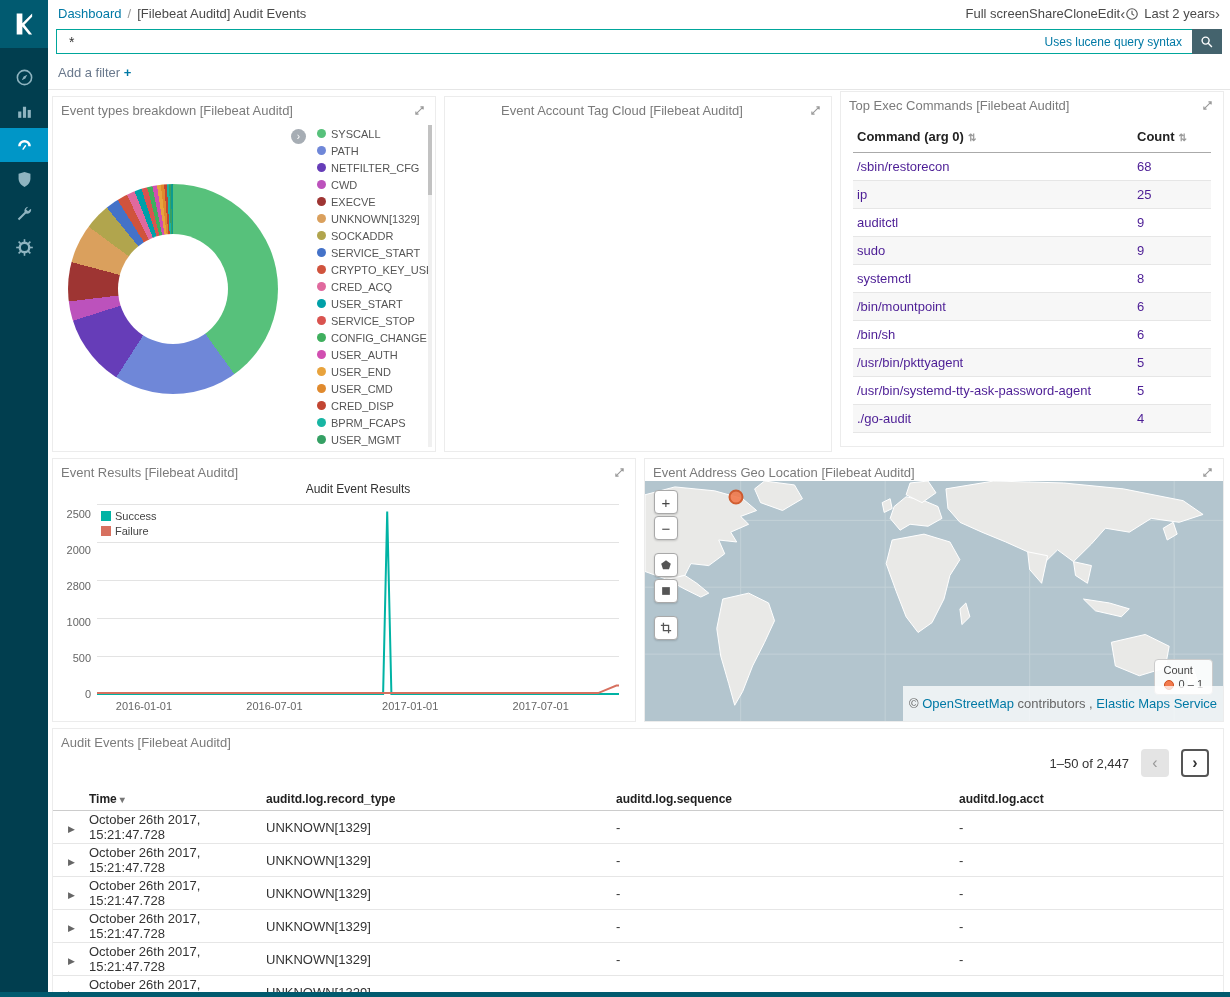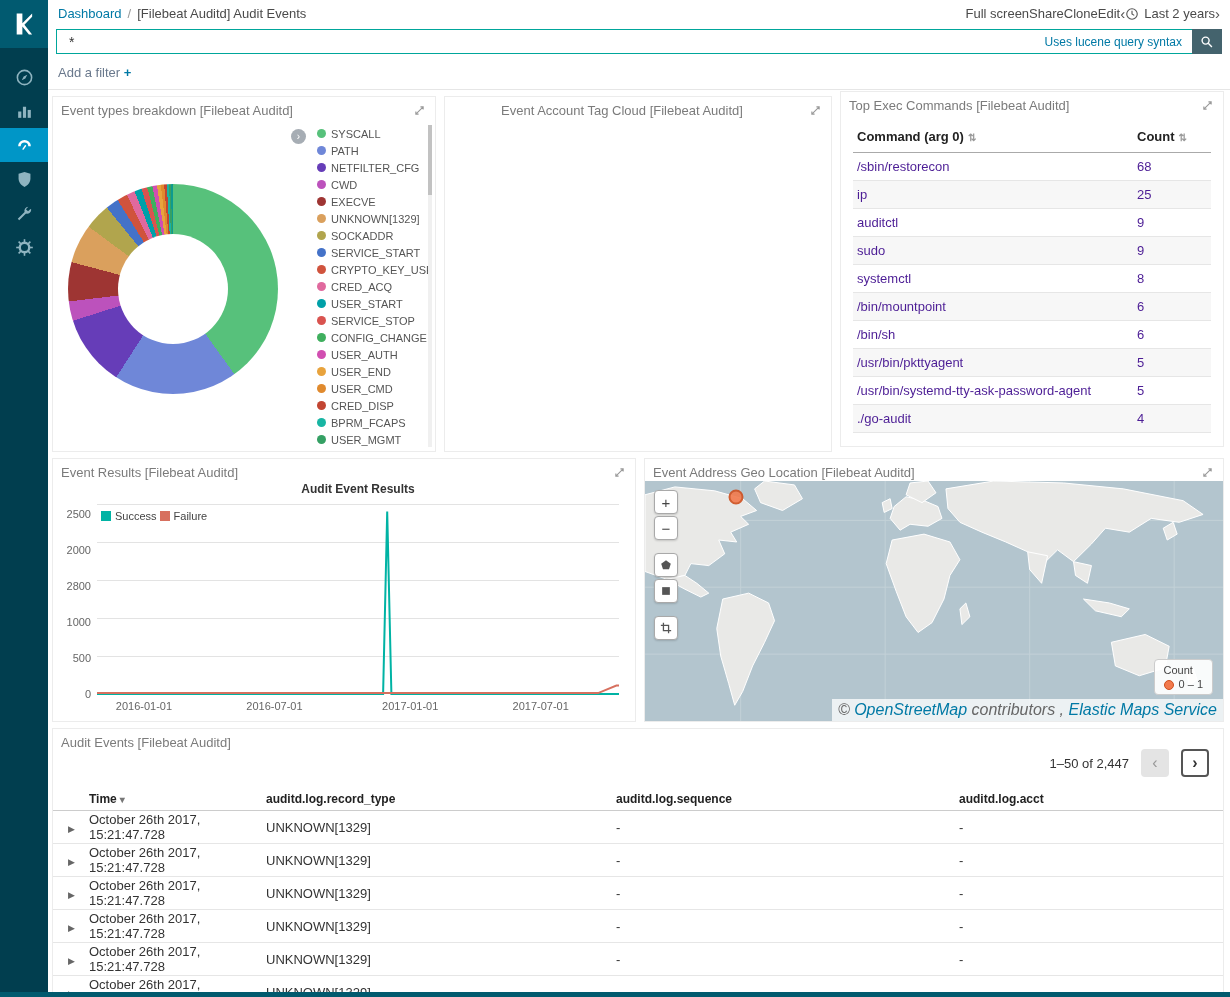--- a/index.html
+++ b/index.html
@@ -67,43 +67,43 @@
 
   
   .exec-table { margin:8px 12px 0 12px; width:calc(100% - 24px); border-collapse:collapse; }
   .exec-table th { text-align:left; font-size:13px; color:#222; padding:8px 4px; border-bottom:1px solid #aaa; }
   .exec-table th.count-col { width:78px; }
   .exec-table td { font-size:13px; color:#4c1d95; padding:6px 4px; border-bottom:1px solid #e6e6e6; }
   .exec-table tbody tr:nth-child(even) { background:#f7f7f7; }
   .sort-icon { color:#999; font-size:10px; margin-left:4px; }
 
   
-  .chart-title { text-align:center; font-weight:700; font-size:12px; color:#333; margin:2px 0 8px 44px; width:522px; }
+  .chart-title { text-align:center; font-weight:400; font-size:12px; color:#333; margin:2px 0 8px 44px; width:522px; }
   .plot-row { display:flex; margin-left:8px; }
   .y-axis { width:36px; height:190px; display:flex; flex-direction:column; justify-content:space-between; align-items:flex-end; font-size:11px; color:#666; padding-right:6px; }
   .y-axis span { line-height:10px; transform:translateY(5px); }
   .plot { position:relative; width:522px; height:190px; border-bottom:1px solid #999;
     background-image:linear-gradient(#e3e3e3 1px, transparent 1px); background-size:100% 38px; }
   .plot svg { position:absolute; inset:0; width:522px; height:190px; overflow:visible; }
-  .chart-legend { position:absolute; left:4px; top:6px; display:flex; flex-direction:row; gap:3px; font-size:11px; color:#444; z-index:2; }
+  .chart-legend { position:absolute; left:4px; top:6px; display:flex; flex-direction:column; gap:3px; font-size:11px; color:#444; z-index:2; }
   .cl-item { display:flex; align-items:center; gap:4px; cursor:pointer; }
   .cl-sq { width:10px; height:10px; display:inline-block; }
   .xtick { position:absolute; top:196px; transform:translateX(-50%); font-size:11px; color:#666; white-space:nowrap; }
 
   
   .map { position:absolute; left:0; right:0; top:22px; bottom:0; background:#b3c5ce; overflow:hidden; }
   .map-svg { position:absolute; inset:0; width:100%; height:100%; }
   .map-controls { position:absolute; left:9px; top:9px; display:flex; flex-direction:column; gap:2px; }
   .map-controls .gap { height:9px; }
   .map-btn { width:24px; height:24px; background:#fff; border:1px solid #a9a9a9; border-radius:4px; font-size:15px; color:#444; display:flex; align-items:center; justify-content:center; cursor:pointer; padding:0; box-shadow:0 1px 2px rgba(0,0,0,.15); }
   .map-marker { position:absolute; width:15px; height:15px; border-radius:50%; background:#f27a4d; border:2px solid #cf4f1e; opacity:.9; transform:translate(-50%,-50%); cursor:pointer; }
   .map-legend { position:absolute; right:10px; bottom:26px; background:rgba(255,255,255,.92); border:1px solid #ccc; border-radius:4px; padding:4px 9px; font-size:11px; color:#444; }
   .map-legend .row { display:flex; align-items:flex-end; gap:5px; margin-top:2px; }
   .map-legend .dot { width:10px; height:10px; border-radius:50%; background:#f27a4d; border:1px solid #cf4f1e; }
-  .map-attrib { position:absolute; right:0; bottom:0; background:rgba(255,255,255,.75); font-size:16px; color:#666; padding:2px 6px;font-style:italic; }
+  .map-attrib { position:absolute; right:0; bottom:0; background:rgba(255,255,255,.75); font-size:13px; color:#666; padding:10px 6px; }
   .map-attrib a { color:#0079a5; text-decoration:none; cursor:pointer; }
 
   
   .audit-toolbar { position:absolute; right:14px; top:20px; display:flex; align-items:center; gap:12px; }
   .pag-label { font-size:13px; color:#333; }
   .pg { width:28px; height:28px; border-radius:4px; font-size:16px; display:flex; align-items:center; justify-content:center; cursor:pointer; }
   .pg.prev { background:#e4e4e4; border:none; color:#999; }
   .pg.next { background:#fff; border:2px solid #555; color:#333; font-weight:700; }
   .audit-header { position:absolute; left:0; right:0; top:58px; height:24px; display:flex; align-items:center; font-size:12px; font-weight:700; color:#222; border-bottom:1px solid #ccc; }
   .audit-rows { position:absolute; left:0; right:0; top:82px; }

